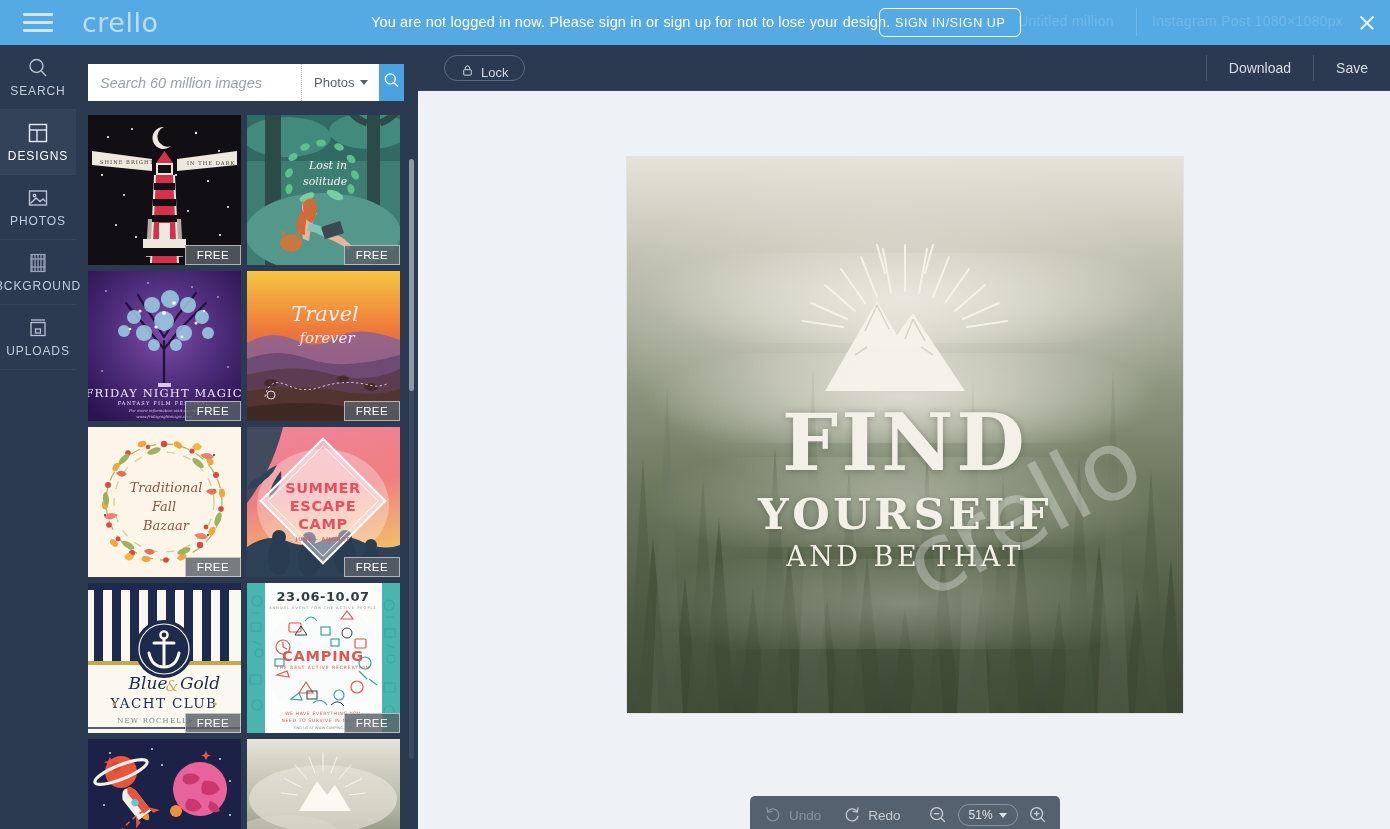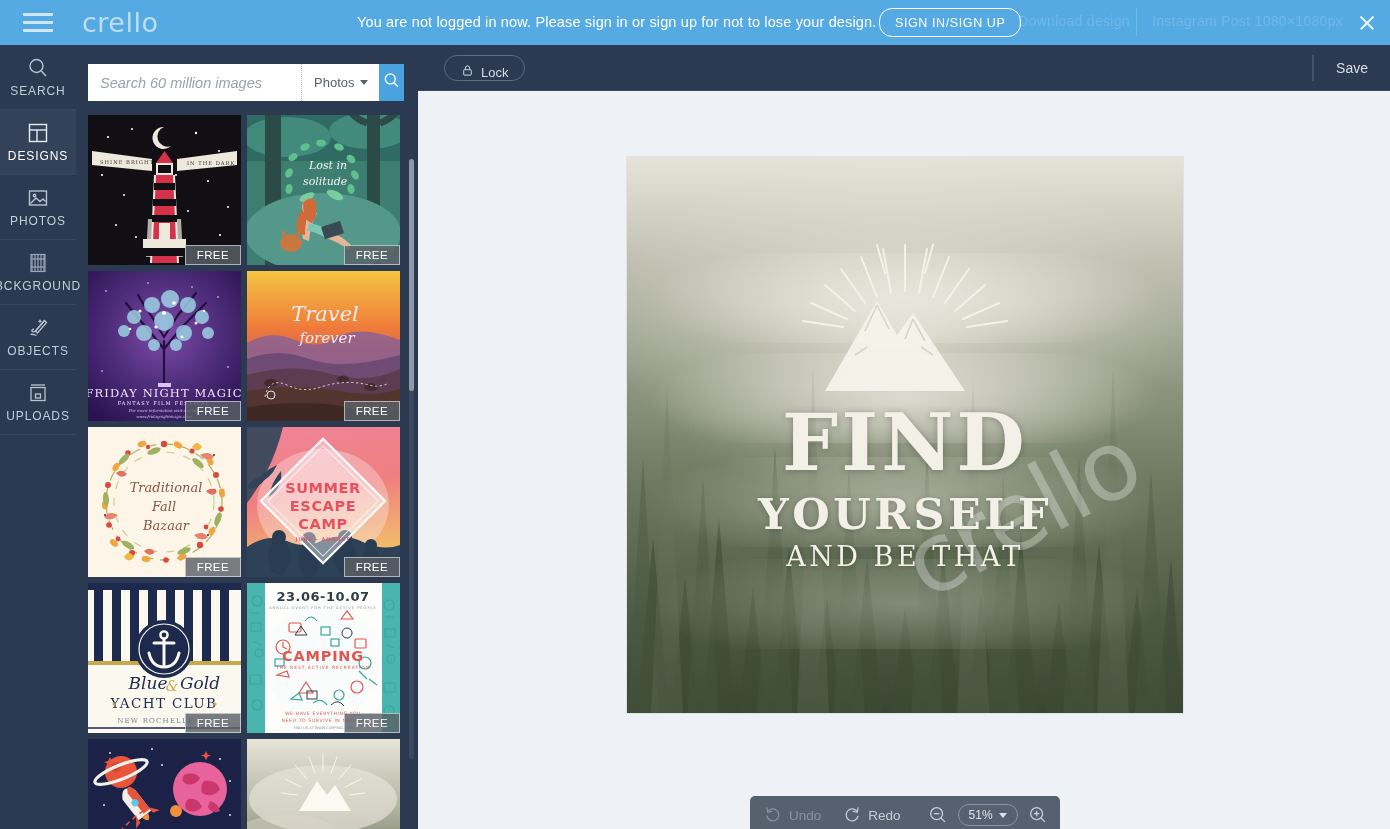--- a/index.html
+++ b/index.html
@@ -28,26 +28,26 @@
   .ghost-title {
     position: absolute; left: 1018px; top: 13px; font-size: 14px;
     color: #6fb8e9; letter-spacing: .3px; white-space: nowrap; user-select: none;
   }
   .ghost-sep { position: absolute; left: 1136px; top: 8px; width: 1px; height: 28px; background: #6fb8e9; }
   .ghost-size {
     position: absolute; left: 1152px; top: 13px; font-size: 14px;
     color: #6fb8e9; letter-spacing: .3px; white-space: nowrap; user-select: none;
   }
   .banner-msg {
-    position: absolute; left: 357px; top: 14px; font-size: 14.5px; color: #ffffff;
+    position: absolute; left: 371px; top: 14px; font-size: 14.5px; color: #ffffff;
     letter-spacing: .15px; white-space: nowrap;
   }
   .signin-btn {
     position: absolute; left: 879px; top: 8px; height: 29px; padding: 0 15px;
-    border: 1px solid #ffffff; border-radius: 13px; background: transparent;
+    border: 1px solid #ffffff; border-radius: 6px; background: transparent;
     color: #ffffff; font-size: 12.5px; letter-spacing: .6px; cursor: pointer;
     display: flex; align-items: center; font-family: "Liberation Sans", sans-serif;
   }
   .banner-close {
     position: absolute; right: 12px; top: 12px; width: 22px; height: 22px;
     cursor: pointer; opacity: .85;
   }
   .banner-close:before, .banner-close:after {
     content: ""; position: absolute; left: 2px; top: 10px; width: 18px; height: 1.6px; background: #fff;
   }
@@ -206,21 +206,21 @@
 <div class="app">
 
   <div class="topbar">
     <div class="hamburger">
         <i></i>
         <i></i>
         <i></i>
       </div>
     <div class="brand">crello</div>
 
-    <div class="ghost-title">Download design</div>
+    <div class="ghost-title">Untitled million</div>
     <div class="ghost-sep"></div>
     <div class="ghost-size">Instagram Post 1080×1080px</div>
 
     <div class="banner-msg">You are not logged in now. Please sign in or sign up for not to lose your design.</div>
     <div class="signin-btn">SIGN IN/SIGN UP</div>
     <div class="banner-close"></div>
   </div>
 
   <div class="rail">
 
@@ -266,31 +266,20 @@
             <line x1="9" y1="3.5" x2="9" y2="20.5"></line>
           <line x1="12" y1="3.5" x2="12" y2="20.5"></line>
             <line x1="15" y1="3.5" x2="15" y2="20.5"></line>
             <line x1="18" y1="3.5" x2="18" y2="20.5"></line>
         </svg>
         </span>
       <span class="lbl">BCKGROUND</span>
     </div>
 
 
-    <div class="rail-item">
-      <span class="rail-ico">
-        <svg viewBox="0 0 24 24" fill="none" stroke="#b9c2d2" stroke-width="1.3">
-          <path d="M18.5 4.5 L9.5 15 C8 16.5 6.5 16 6 15 C5.5 14 6.5 13 8 13.3"></path>
-          <path d="M18.5 4.5 L20.5 6.5 L11.5 17 L9.5 15 Z"></path>
-          <path d="M4.5 18.5 c2 -1 4 1 6 .5"></path>
-          <path d="M14 3 l.7 1.6 1.6 .7 -1.6 .7 -.7 1.6 -.7 -1.6 -1.6 -.7 1.6 -.7z" fill="#b9c2d2" stroke="none"></path>
-        </svg>
-        </span>
-      <span class="lbl">OBJECTS</span>
-    </div>
 
     <div class="rail-item">
       <span class="rail-ico">
         <svg viewBox="0 0 24 24" fill="none" stroke="#b9c2d2" stroke-width="1.3">
           <rect x="5" y="6.5" width="14" height="13"></rect>
             <line x1="5" y1="4" x2="19" y2="4"></line>
           <rect x="9.5" y="13" width="5" height="4"></rect>
         </svg>
         </span>
       <span class="lbl">UPLOADS</span>
@@ -820,20 +809,21 @@
     <div class="lock-btn">
       <span>
         <svg viewBox="0 0 24 24" fill="none" stroke="#d5dbe6" stroke-width="1.8">
           <rect x="5" y="10.5" width="14" height="10" rx="1.2"></rect>
             <path d="M8 10.5 V7.5 a4 4 0 0 1 8 0 v3"></path>
         </svg></span>
       <span>Lock</span>
     </div>
     <div class="chead-right">
       <div class="chead-sep"></div>
+      <div class="chead-btn">Download</div>
       <div class="chead-sep"></div>
       <div class="chead-btn">Save</div>
     </div>
   </div>
 
   <div class="canvas-area">
     <div class="artboard">
       <div class="forest"></div>
 
       <svg style="position:absolute;inset:0;width:556px;height:556px">

